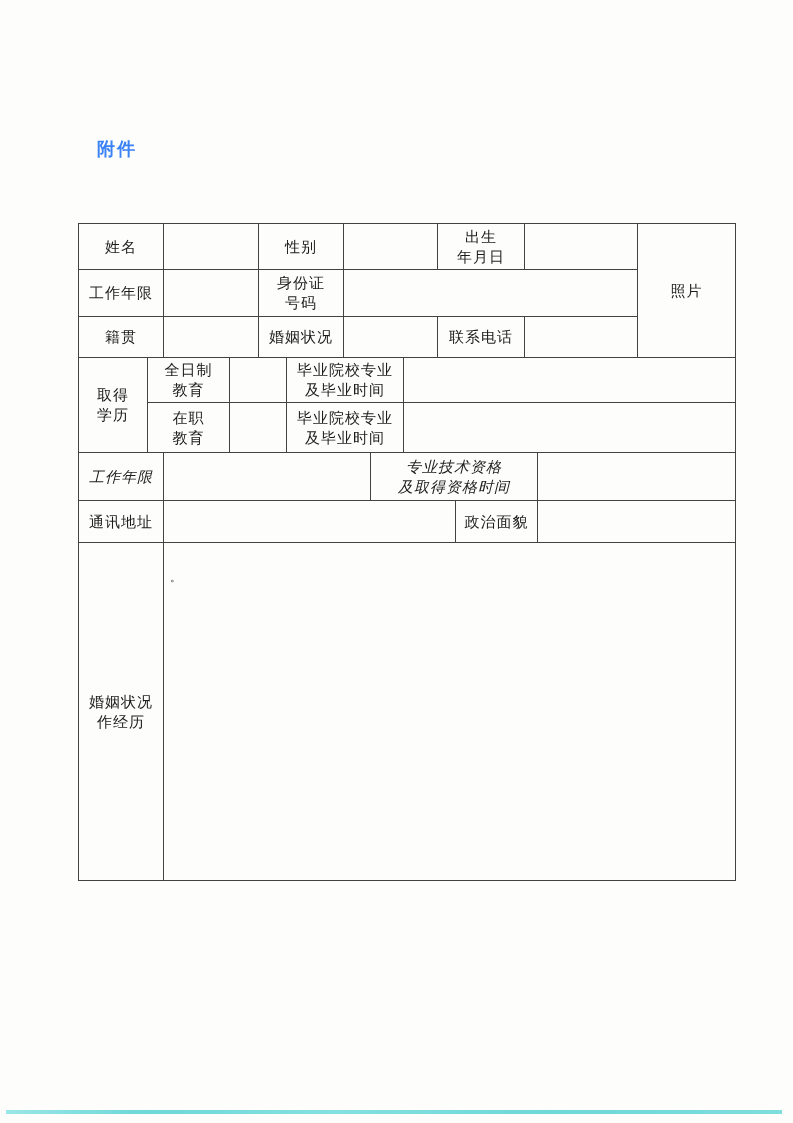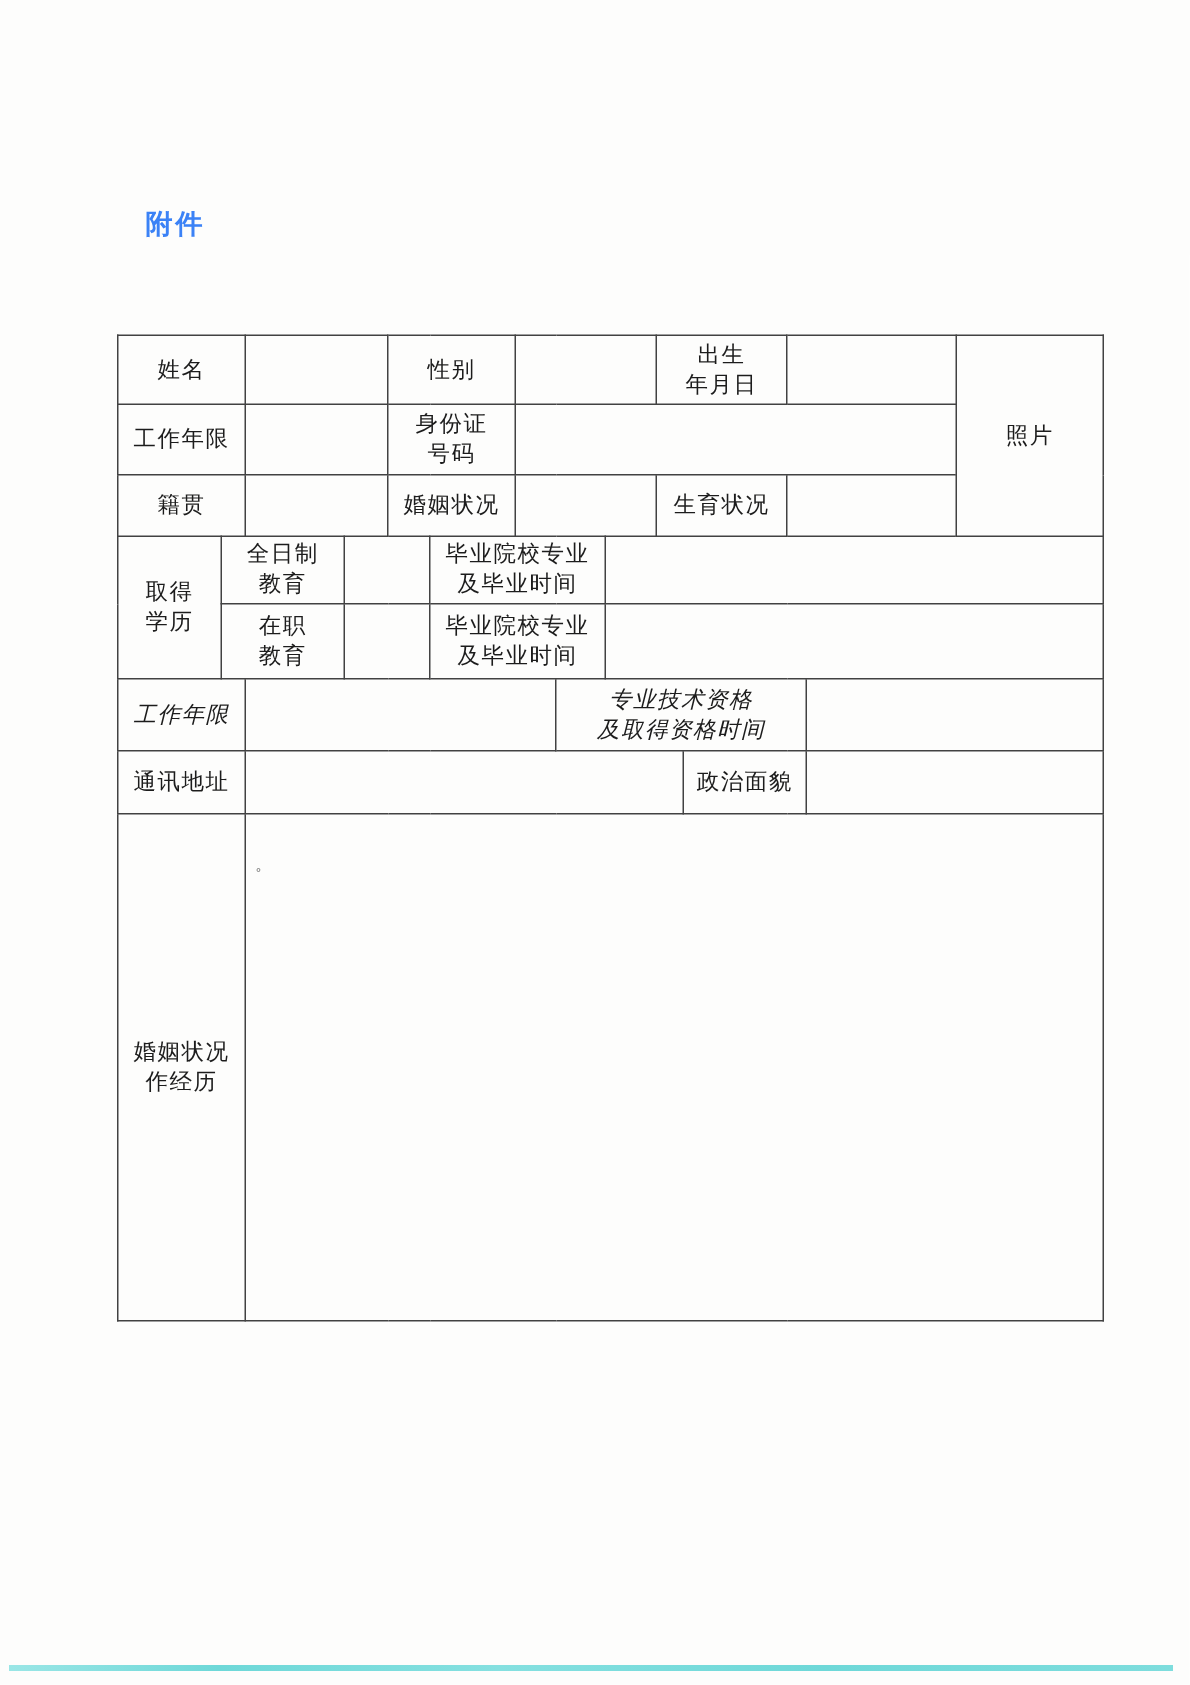--- a/index.html
+++ b/index.html
@@ -120,21 +120,21 @@
         <td colspan="2"></td>
         <td colspan="2">身份证
 号码</td>
         <td colspan="7"></td>
       </tr>
       <tr class="r3">
         <td colspan="2">籍贯</td>
         <td colspan="2"></td>
         <td colspan="2">婚姻状况</td>
         <td colspan="3"></td>
-        <td colspan="2">生育状况</td>
+        <td colspan="2">联系电话</td>
         <td colspan="2"></td>
       </tr>
       <tr class="r4">
         <td rowspan="2">取得
 学历</td>
         <td colspan="2">全日制
 教育</td>
         <td colspan="2"></td>
         <td colspan="3">毕业院校专业
 及毕业时间</td>

